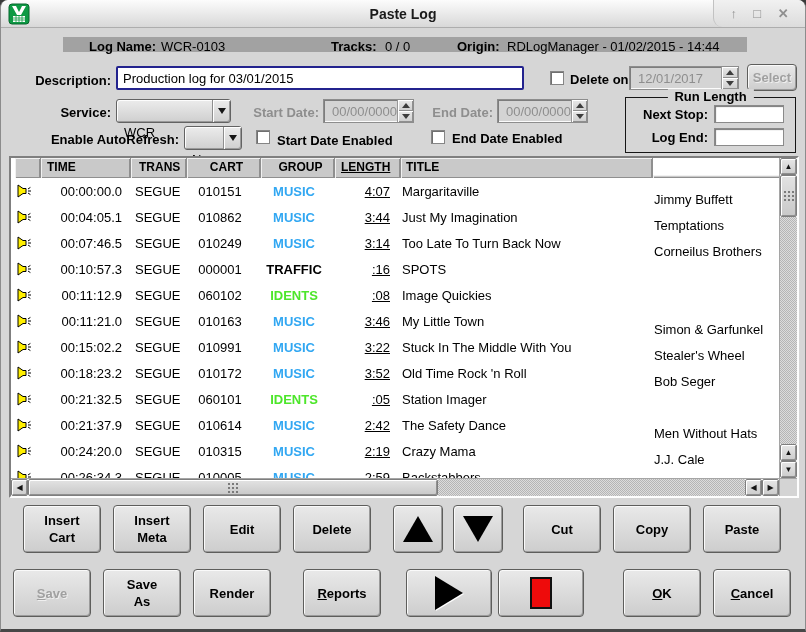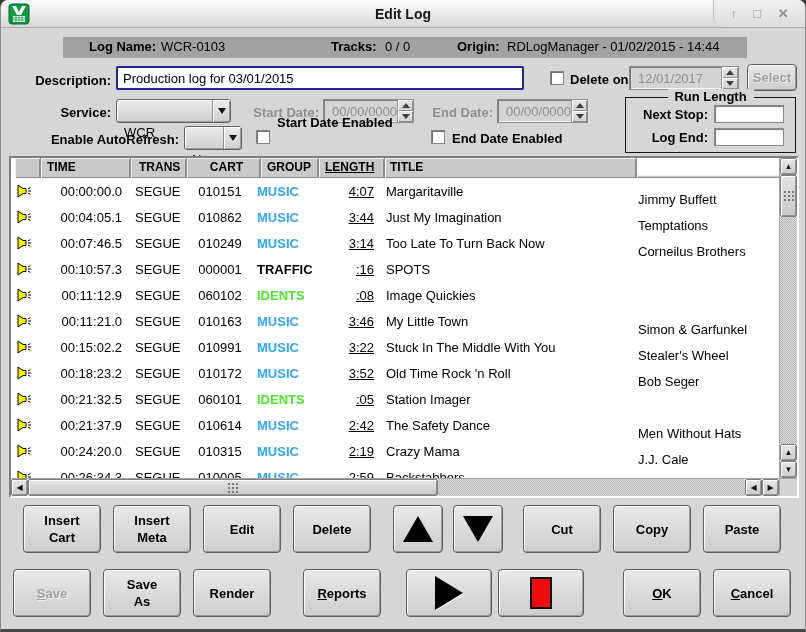--- a/index.html
+++ b/index.html
@@ -9,21 +9,21 @@
           border-radius:8px 8px 0 0;overflow:hidden;}
   
   .titlebar{position:absolute;left:0;top:0;width:100%;height:28px;
             background:linear-gradient(#fcfcfc,#d8d8d8);border-bottom:1px solid #adadad;border-radius:7px 7px 0 0;}
   .title{position:absolute;left:0;top:0;width:100%;line-height:28px;text-align:center;font-weight:bold;font-size:14px;color:#1a1a1a;}
   .applogo{position:absolute;left:7px;top:3px;width:22px;height:22px;}
   .wctrl{position:absolute;right:0;top:0;width:92px;height:27px;background:linear-gradient(#f1f1f1,#dcdcdc);
          border-left:1px solid #c2c2c2;border-radius:0 7px 0 9px;display:flex;align-items:center;justify-content:space-evenly;}
   .wctrl span{color:#8f8f8f;font-weight:bold;font-size:13px;line-height:1;cursor:default;}
   
-  .infobar{position:absolute;left:62px;top:37px;width:684px;height:21px;background:#a2a2a2;font-size:13px;}
+  .infobar{position:absolute;left:62px;top:37px;width:684px;height:15px;background:#a2a2a2;font-size:13px;}
   .infobar span{position:absolute;top:2px;white-space:nowrap;}
   .b{font-weight:bold;}
   
   .lbl{position:absolute;font-weight:bold;font-size:13px;white-space:nowrap;}
   .r{text-align:right;}
   .gray{color:#8e8e8e;}
   .desc-input{position:absolute;left:115px;top:66px;width:408px;height:24px;border:2px solid #23238e;border-radius:2px;
               background:#fff;padding:0 5px;font-size:13px;color:#000;outline:none;}
   .cb{position:absolute;width:14px;height:14px;background:#fff;border:1px solid #858585;
       box-shadow:inset 1px 1px 0 #6f6f6f,inset -1px -1px 0 #fff;}
@@ -48,21 +48,21 @@
   .thead{position:absolute;left:4px;top:0;width:768px;height:20px;display:flex;}
   .hcell{background:#c9c9c9;border-right:1px solid #8f8f8f;box-shadow:inset 1px 1px 0 #f1f1f1,inset -1px -1px 0 #8f8f8f;
          font-weight:bold;font-size:12px;line-height:19px;padding-left:6px;white-space:nowrap;overflow:hidden;}
   .tbody{position:absolute;left:0;top:20px;width:768px;height:300px;background:#fff;overflow:hidden;}
   .trow{display:flex;height:26px;align-items:center;}
   .tc{font-size:13px;white-space:nowrap;overflow:hidden;}
   .c0{width:26px;display:flex;justify-content:center;align-items:center;}
   .c1{width:90px;text-align:right;padding-right:5px;}
   .c2{width:56px;padding-left:8px;}
   .c3{width:74px;text-align:center;}
-  .c4{width:58px;text-align:left;font-weight:bold;}
+  .c4{width:74px;text-align:center;font-weight:bold;}
   .c5{width:66px;text-align:right;padding-right:7px;text-decoration:underline;}
   .c6{width:252px;padding-left:5px;}
   .c7{flex:1;padding-left:5px;margin-top:17px;}
   .thead .c1,.thead .c5{text-align:left;padding-left:6px;}
   
   .vscroll{position:absolute;left:768px;top:0;width:18px;height:320px;display:flex;flex-direction:column;border-left:1px solid #a5a5a5;}
   .hscroll{position:absolute;left:0;top:320px;width:768px;height:18px;display:flex;border-top:1px solid #a5a5a5;}
   .corner{position:absolute;left:768px;top:320px;width:18px;height:18px;background:#d4d4d4;border-top:1px solid #a5a5a5;border-left:1px solid #a5a5a5;}
   .sbtn{background:linear-gradient(#e6e6e6,#cccccc);border:1px solid #7e7e7e;border-radius:2px;
         box-shadow:inset 1px 1px 0 #fff,inset -1px -1px 0 #909090;display:flex;align-items:center;justify-content:center;
@@ -97,21 +97,21 @@
 
   <div class="titlebar">
     <span class="applogo">
       <svg width="22" height="22" viewBox="0 0 22 22">
         <rect x="1" y="1" width="20" height="20" rx="3" fill="#0d9a44" stroke="#06672c"></rect>
         <polygon points="4,3 8,3 11,9 14,3 18,3 13,12 9,12" fill="#fff"></polygon>
         <rect x="5" y="13" width="12" height="6" fill="#fff"></rect>
         <path d="M5,15 h12 M5,17 h12 M8,13 v6 M11,13 v6 M14,13 v6" stroke="#0d9a44" stroke-width="0.8"></path>
       </svg>
     </span>
-    <div class="title">Edit Log</div>
+    <div class="title">Paste Log</div>
     <div class="wctrl">
       <span>↑</span>
       <span>□</span>
       <span>✕</span>
     </div>
   </div>
 
   <div class="infobar">
     <span class="b" style="left:26px">Log Name:</span>
     <span style="left:98px">WCR-0103</span>
@@ -179,21 +179,21 @@
   </div>
 
   <div class="lbl r" style="left:0;top:132px;width:178px">Enable AutoRefresh:</div>
   <div class="combo" style="left:183px;top:126px;width:58px">
     <div class="val">No</div>
     <div class="arrowbox">
         <span class="tri-dn"></span>
       </div>
   </div>
   <span class="cb" style="left:255px;top:130px"></span>
-  <div class="lbl" style="left:276px;top:115px">Start Date Enabled</div>
+  <div class="lbl" style="left:276px;top:133px">Start Date Enabled</div>
   <span class="cb" style="left:430px;top:130px"></span>
   <div class="lbl" style="left:451px;top:131px">End Date Enabled</div>
 
   <div class="table">
     <div class="thead">
       <div class="hcell c0"></div>
       <div class="hcell c1">TIME</div>
       <div class="hcell c2">TRANS</div>
       <div class="hcell c3">CART</div>
       <div class="hcell c4">GROUP</div>

